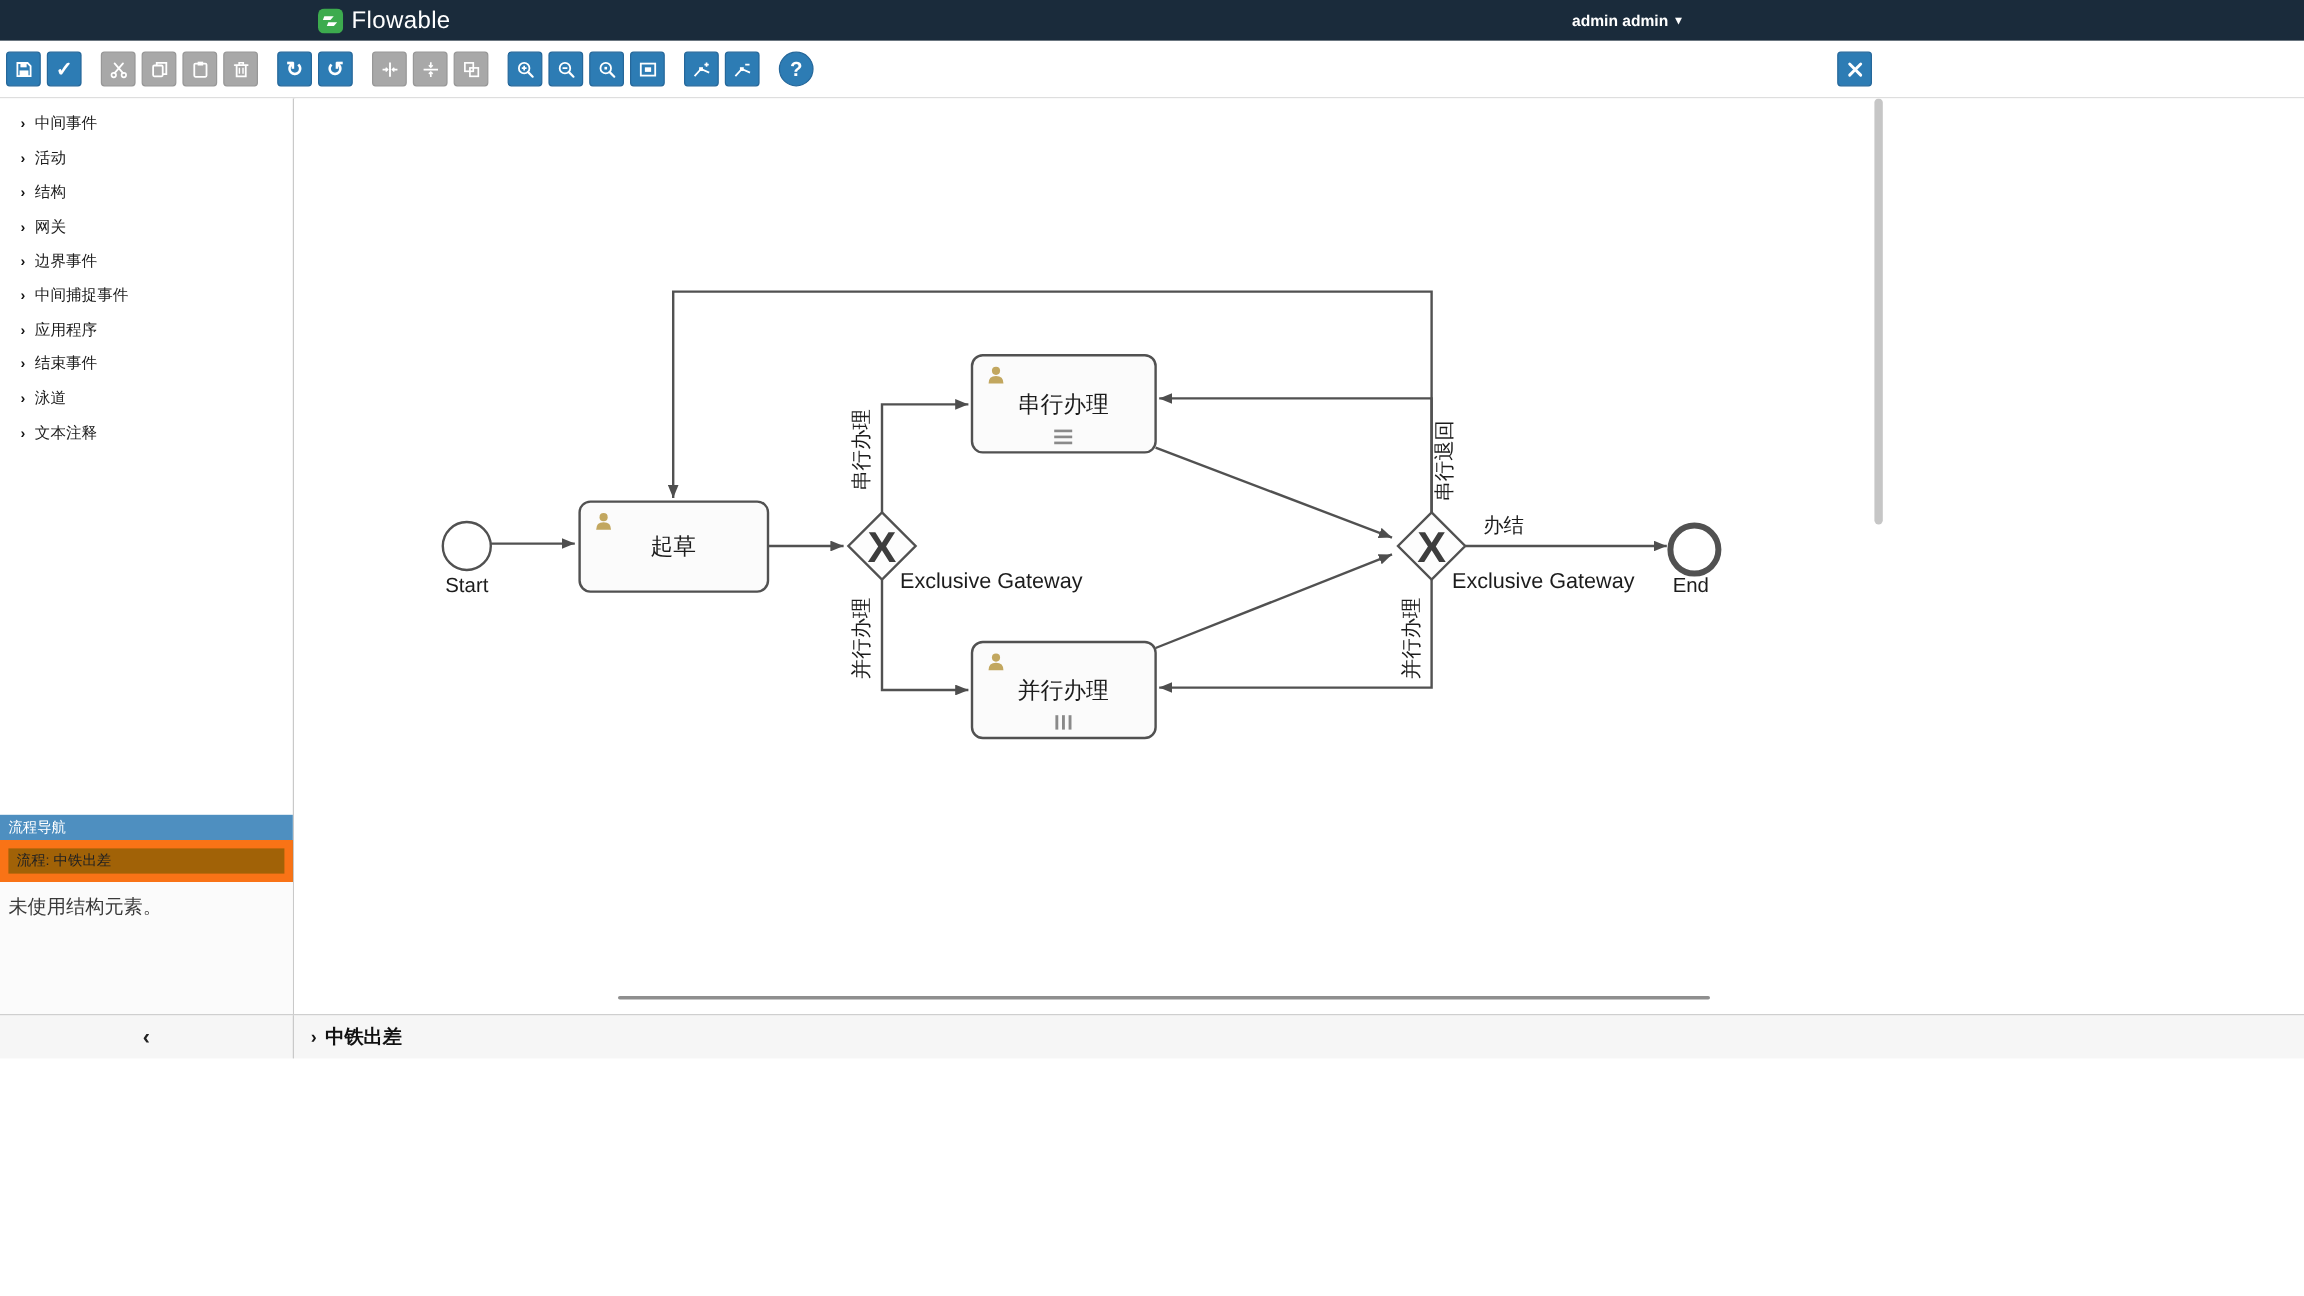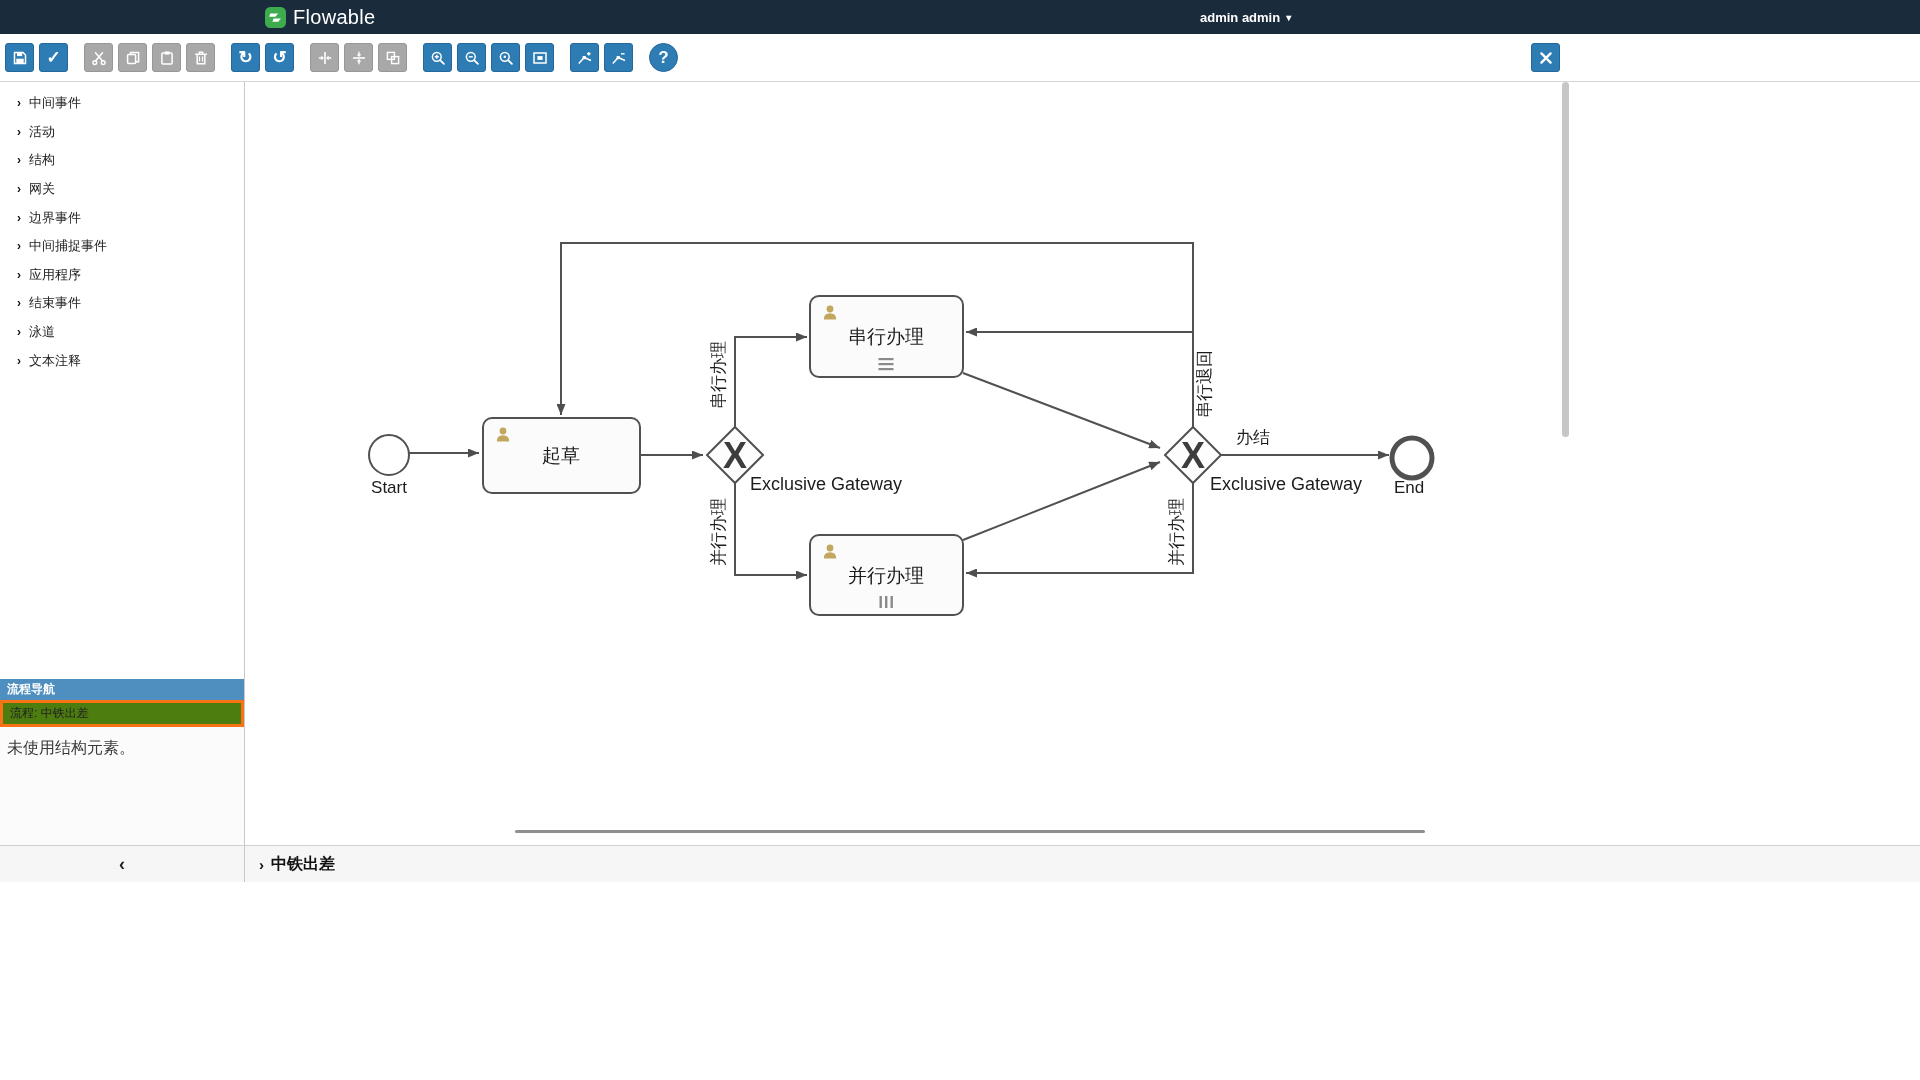--- a/index.html
+++ b/index.html
@@ -5,41 +5,41 @@
   html,body{margin:0;padding:0;background:#fff;font-family:"Liberation Sans",sans-serif;}
   .app{position:relative;width:1920px;height:1080px;overflow:hidden;background:#fff;}
 
   
   .navbar{position:absolute;top:0;left:0;width:1920px;height:34px;background:#1a2b3b;}
   .brand{position:absolute;left:221px;top:0;height:34px;display:flex;align-items:center;gap:7px;cursor:pointer;padding-left:44px;}
   .brand-text{color:#fff;font-size:20px;letter-spacing:.3px;}
   .nav-items{position:absolute;left:424px;top:0;height:34px;display:flex;align-items:center;gap:54px;}
   .nav-item{color:#a2b1bf;font-size:15px;text-decoration:none;cursor:pointer;white-space:nowrap;}
   .nav-item.active{color:#ffffff;}
-  .user-menu{position:absolute;left:1200px;top:0;height:34px;display:flex;align-items:center;gap:6px;color:#fff;font-size:13px;font-weight:bold;cursor:pointer;}
+  .user-menu{position:absolute;left:1310px;top:0;height:34px;display:flex;align-items:center;gap:6px;color:#fff;font-size:13px;font-weight:bold;cursor:pointer;}
   .user-menu .caret{font-size:10px;}
 
   
   .toolbar{position:absolute;top:34px;left:0;width:1920px;height:48px;background:#ffffff;border-bottom:1px solid #d6d6d6;box-sizing:border-box;display:flex;align-items:center;padding-left:5px;}
   .tgroup{display:flex;gap:5px;margin-right:16px;}
   .tbtn{width:29px;height:29px;border-radius:3px;background:#2d7cb4;border:1px solid #25679a;display:flex;align-items:center;justify-content:center;cursor:pointer;padding:0;}
   .tbtn.disabled{background:#a8a8a8;border-color:#979797;cursor:default;}
   .tbtn.round{border-radius:50%;}
   .tbtn svg{display:block;}
   .glyph{font-size:17px;font-weight:bold;color:#fff;line-height:1;}
   .tbtn-close{position:absolute;left:1531px;top:9px;}
 
   
   .sidebar{position:absolute;top:82px;left:0;width:245px;height:763px;background:#fff;border-right:1px solid #c9c9c9;box-sizing:border-box;}
   .palette{list-style:none;margin:0;padding:7px 0 0 0;}
   .palette li{height:28.6px;display:flex;align-items:center;padding-left:17px;font-size:13px;color:#1c1c1c;cursor:pointer;}
   .pchev{font-weight:bold;font-size:12px;margin-right:8px;color:#111;}
   .navigator{position:absolute;left:0;right:0;top:597px;bottom:0;background:#fbfbfb;}
-  .nav-header{background:#4e8fc0;color:#fff;font-weight:bold;font-size:12px;padding:4px 7px;line-height:13px;}
-  .nav-current{background:#4d7c0f;border:3px solid #f97316;font-size:12px;color:#222;padding:4px 7px;line-height:13px;cursor:pointer;}
+  .nav-header{background:#4e8fc0;color:#fff;font-weight:normal;font-size:12px;padding:4px 7px;line-height:13px;}
+  .nav-current{background:#a16207;border:7px solid #f97316;font-size:12px;color:#222;padding:4px 7px;line-height:13px;cursor:pointer;}
   .nav-note{font-size:16px;color:#3a3a3a;padding:11px 7px;}
 
   
   .canvas{position:absolute;top:82px;left:246px;width:1674px;height:763px;background:#fff;overflow:hidden;}
   .canvas svg text{font-family:"Liberation Sans",sans-serif;}
   .hthumb{position:absolute;left:269px;top:748px;width:910px;height:3px;background:#8f8f8f;border-radius:2px;cursor:pointer;}
   .vthumb{position:absolute;left:1316px;top:0;width:7px;height:355px;background:#c6c6c6;border-radius:4px;cursor:pointer;}
 
   
   .bottombar{position:absolute;top:845px;left:0;width:1920px;height:37px;background:#f6f6f6;border-top:1px solid #cfcfcf;box-sizing:border-box;display:flex;}

